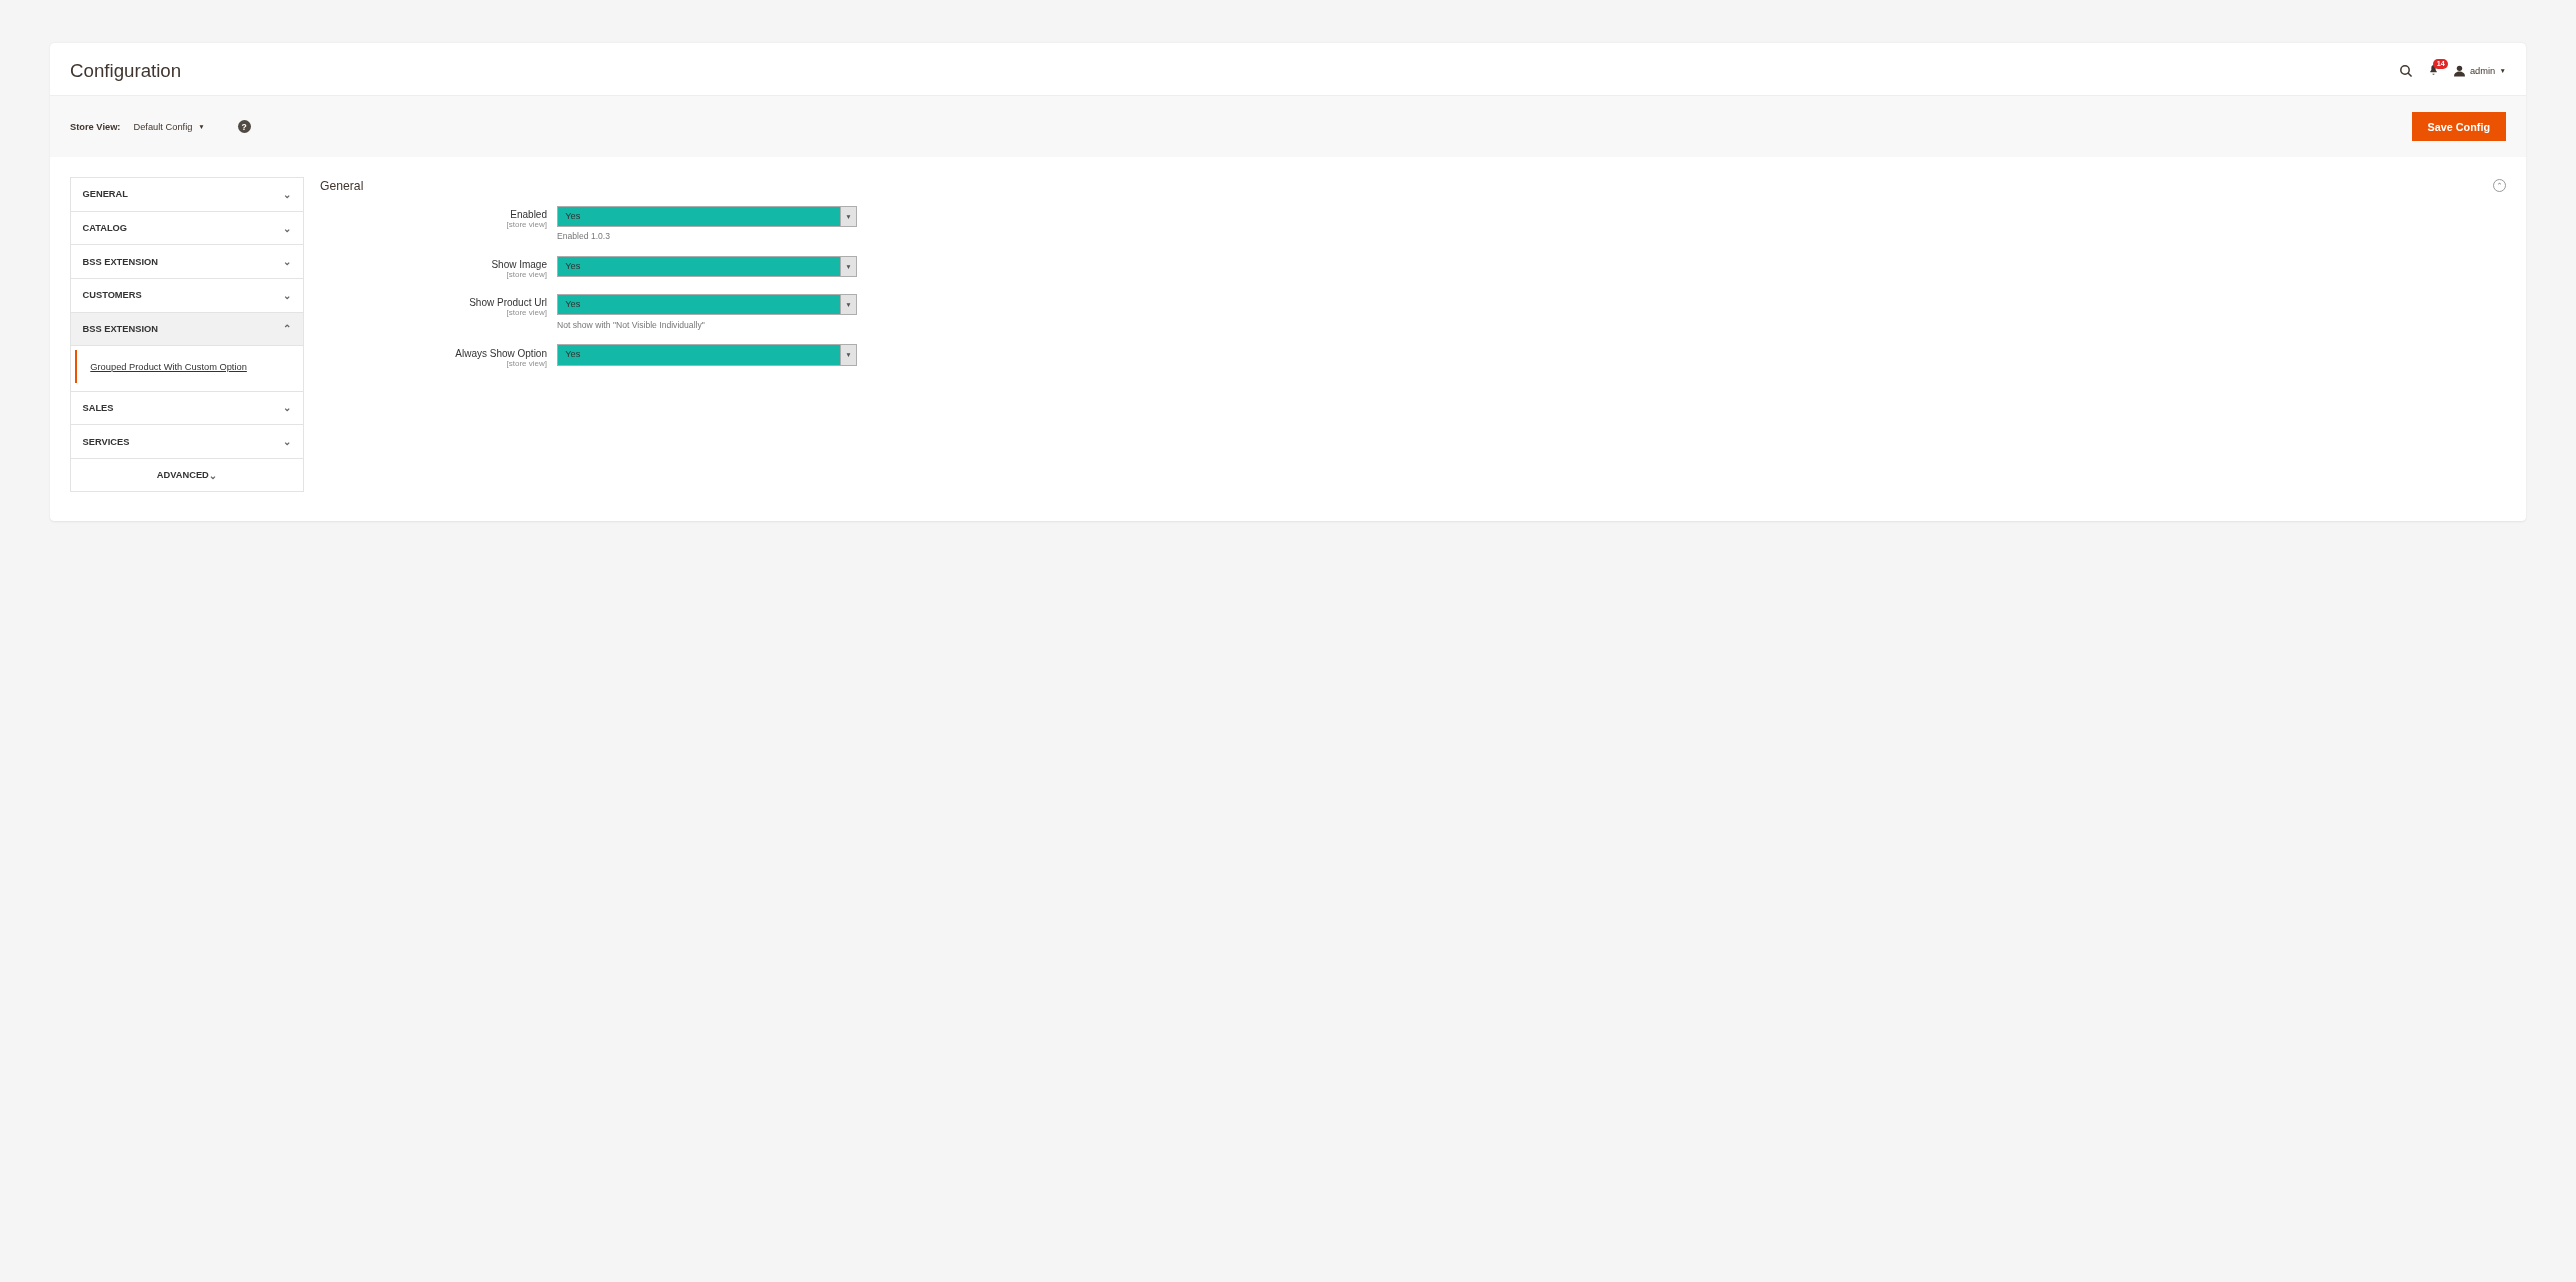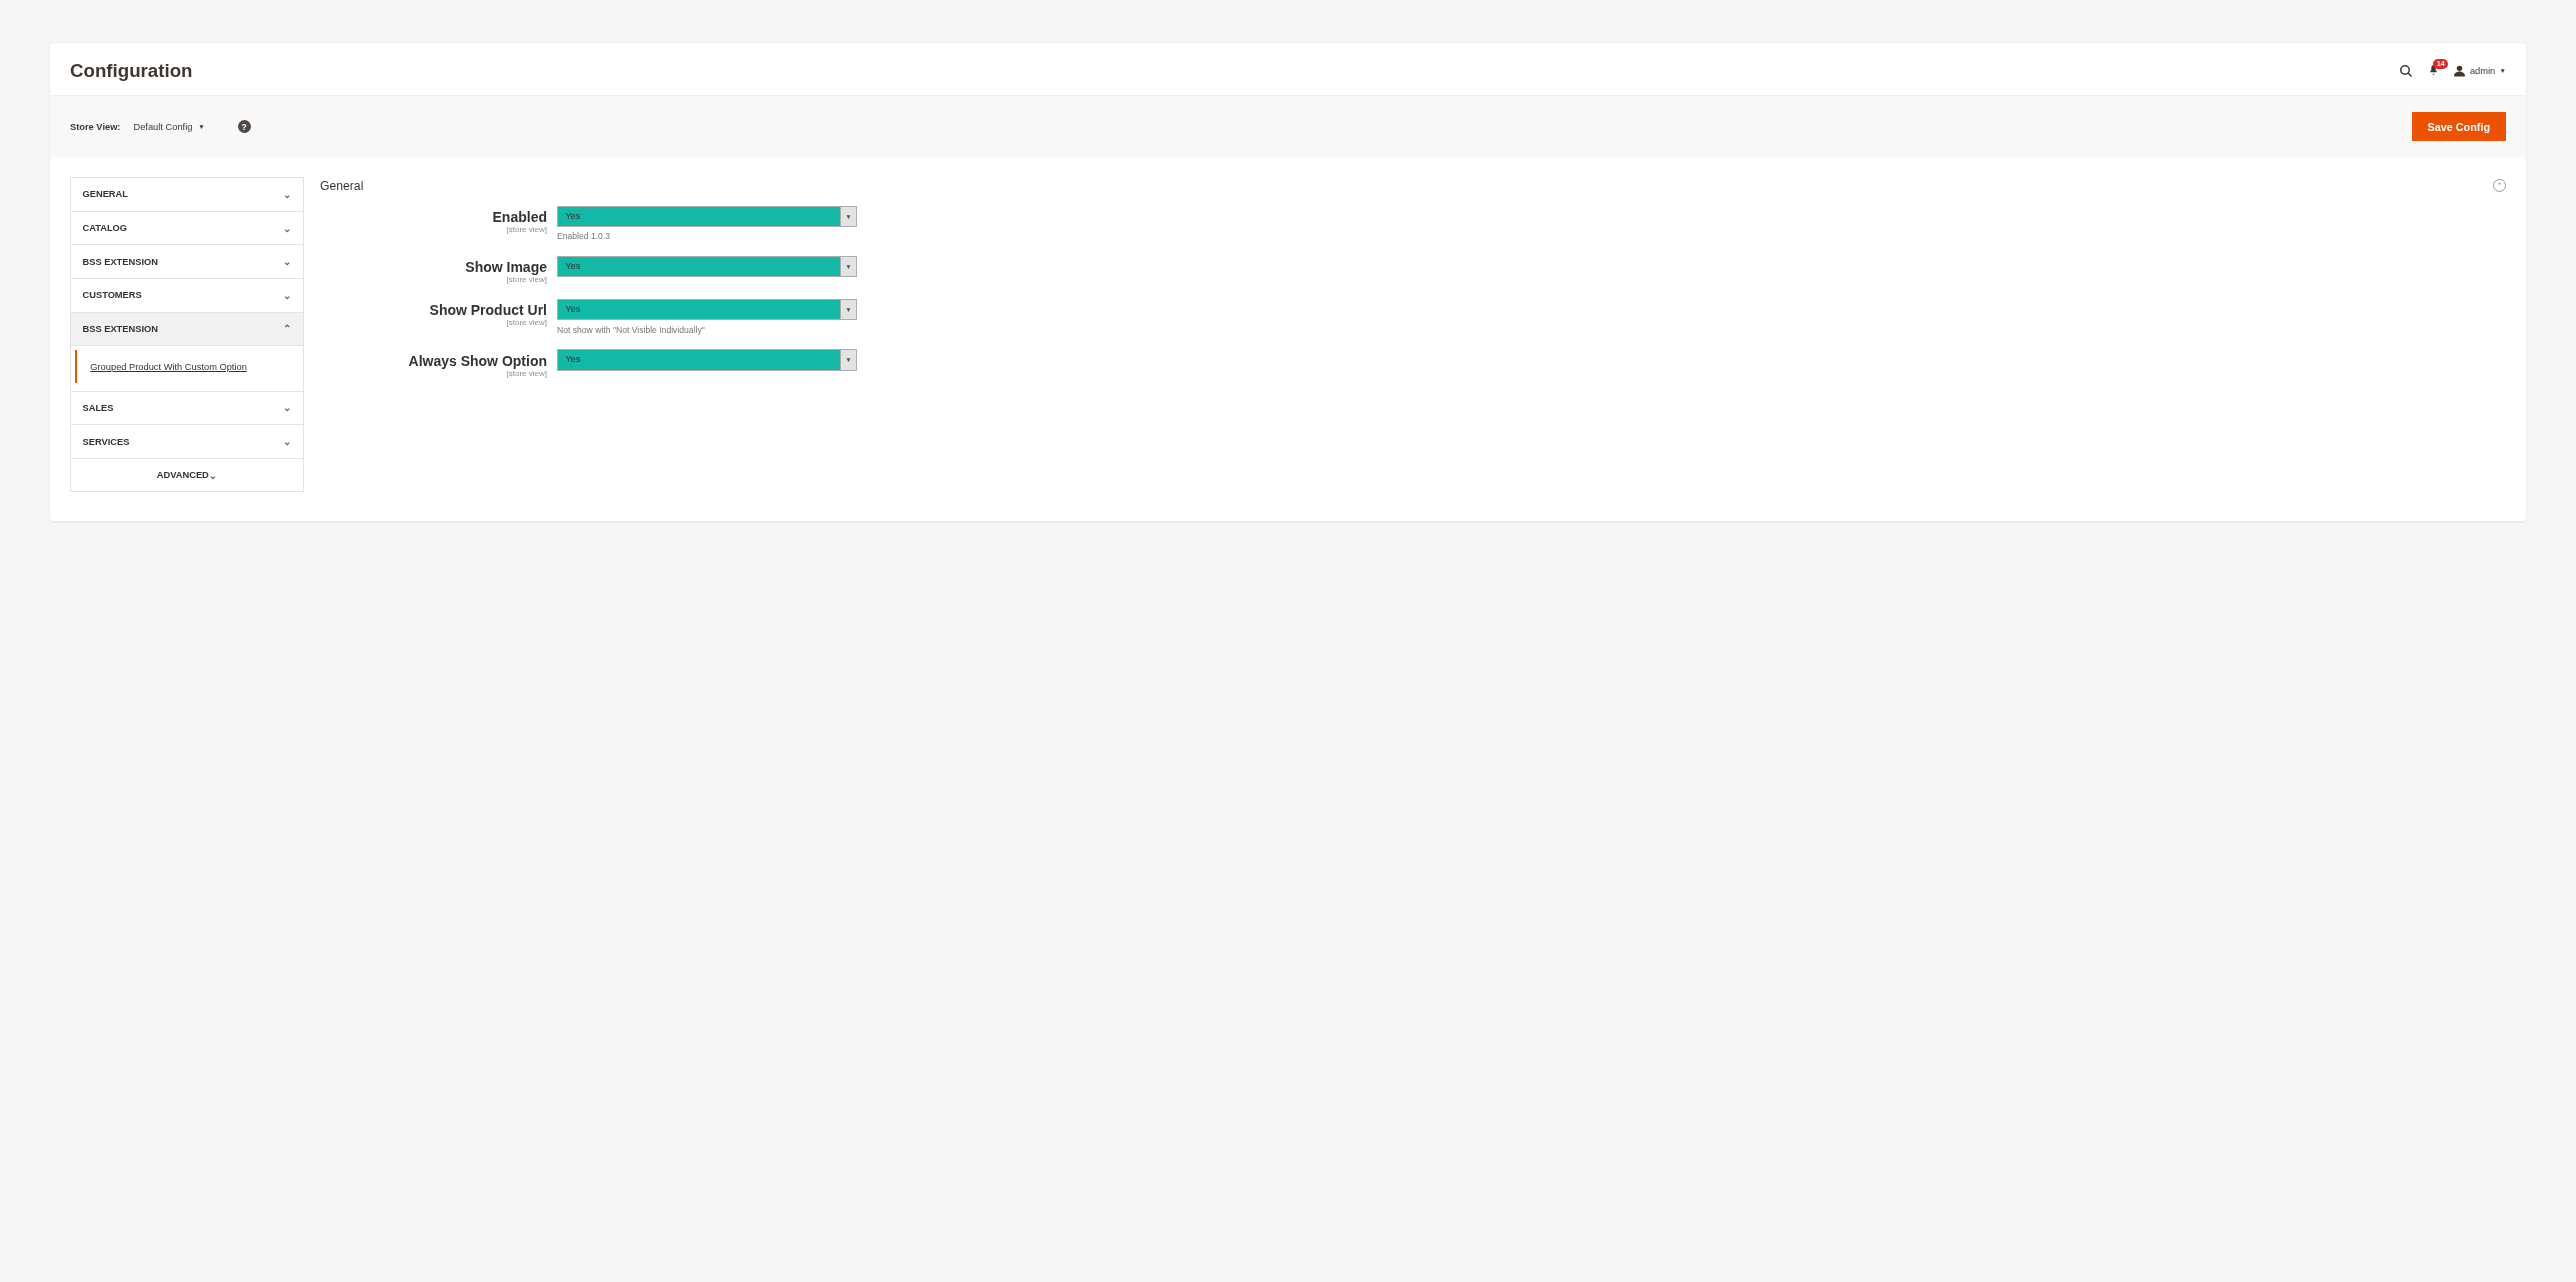--- a/index.html
+++ b/index.html
@@ -21,21 +21,21 @@
       overflow: hidden;
     }
     .page-header {
       padding: 17px 20px 13px 20px;
       display: flex;
       justify-content: space-between;
       align-items: center;
     }
     .page-title {
       font-size: 18.7px;
-      font-weight: 700;
+      font-weight: 400;
       color: #41362f;
     }
     .header-actions {
       display: flex;
       align-items: center;
       gap: 13px;
     }
     .search-icon svg, .bell-icon svg, .user-icon svg {
       display: block;
     }
@@ -192,23 +192,23 @@
       align-items: flex-start;
       margin-bottom: 14.4px;
     }
     .form-label-col {
       width: 237px;
       text-align: right;
       padding-right: 10px;
       padding-top: 3.6px;
     }
     .form-label {
-      font-size: 14px;
+      font-size: 10px;
       color: #333;
-      font-weight: 700;
+      font-weight: 400;
       padding-left: 6px;
     }
     .form-scope {
       font-size: 8px;
       color: #909090;
       display: block;
     }
     .form-field-col {
       flex: 0 0 302px;
     }

